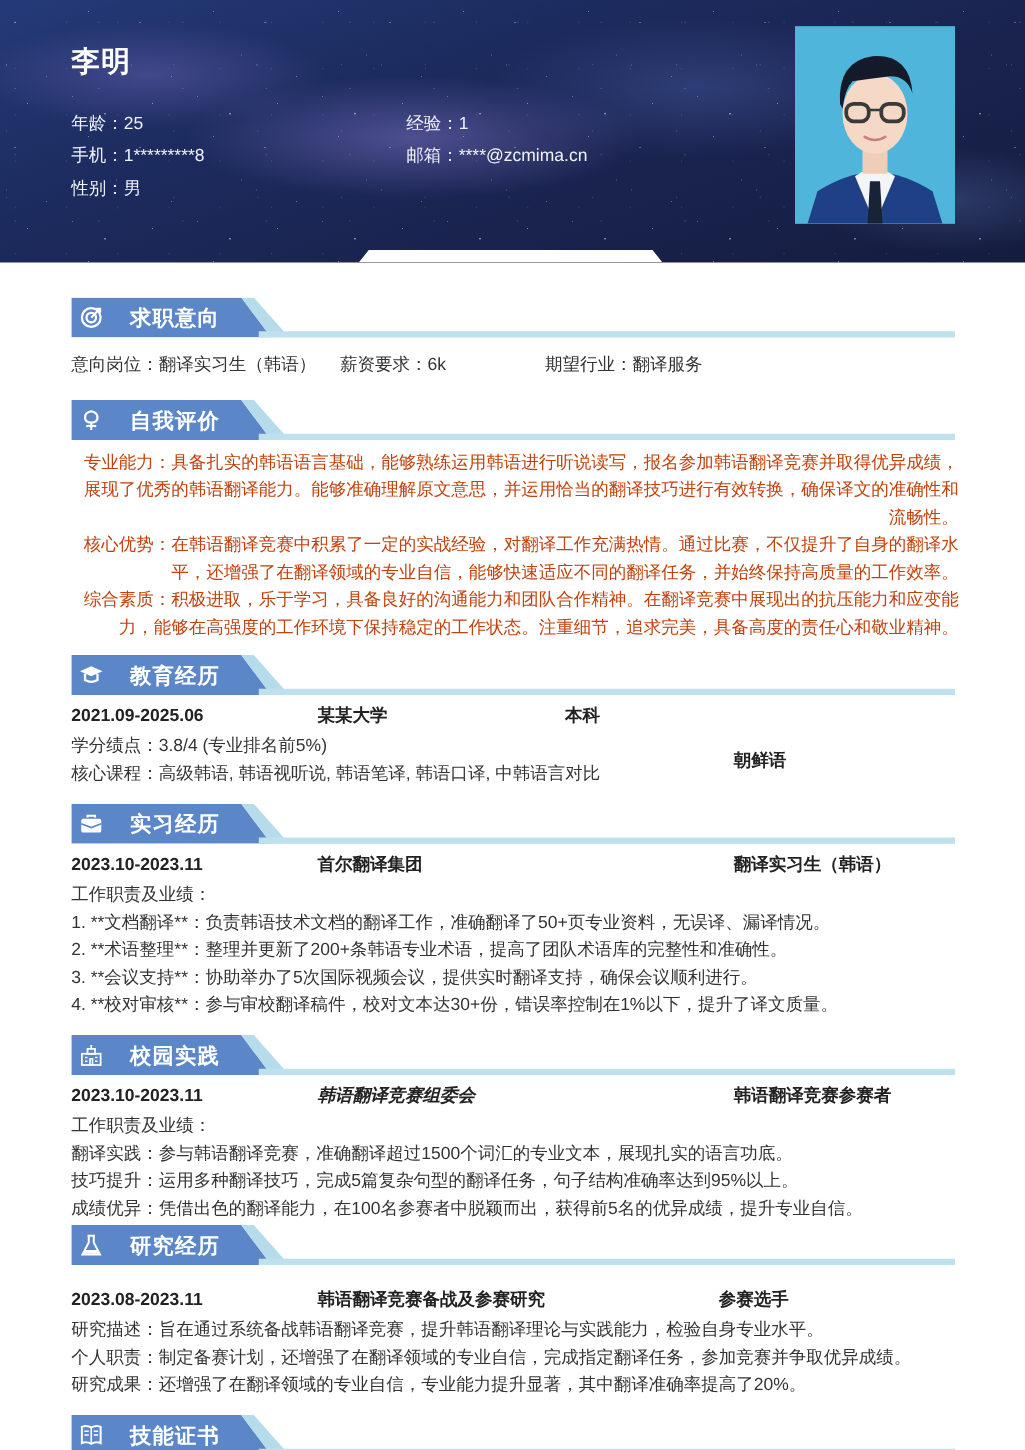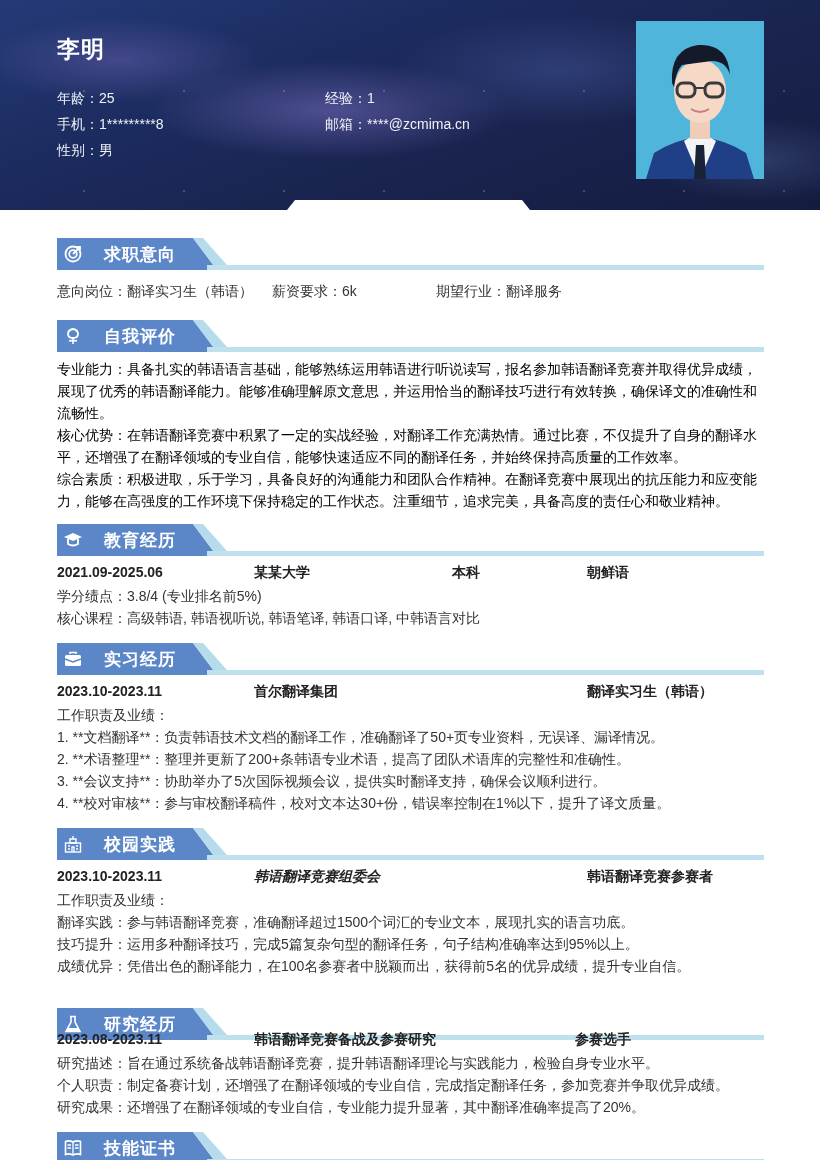--- a/index.html
+++ b/index.html
@@ -69,21 +69,21 @@
     position: absolute; left: 6px; top: 6px; width: 20px; height: 20px;
     display: flex; align-items: center; justify-content: center;
   }
   .sh-title {
     position: absolute; left: 47px; top: 5px; font-size: 17px; font-weight: bold; color: #ffffff;
     letter-spacing: 1px;
   }
 
   
   .line { position: absolute; left: 57px; font-size: 14px; color: #333333; white-space: nowrap; }
-  .para { position: absolute; left: 57px; width: 710px; font-size: 14px; line-height: 22px; color: #000000; }
+  .para { position: absolute; left: 57px; width: 710px; font-size: 14px; line-height: 22px; color: #c2410c; text-align: right; }
   .bold-row { position: absolute; left: 57px; width: 710px; height: 22px; font-size: 14px; font-weight: bold; color: #222222; }
   .bold-row span { position: absolute; top: 0; white-space: nowrap; }
 </style>
 </head>
 <body>
 
 <div class="banner">
   <div class="stars"></div>
   <div class="stars s2"></div>
   <div class="stars s3"></div>
@@ -164,21 +164,21 @@
         <path d="M1 6 L10 2 L19 6 L10 10 Z" fill="#fff"></path>
         <path d="M5 8 V13 Q10 16 15 13 V8" fill="none" stroke="#fff" stroke-width="1.8"></path>
       </svg>
   </span>
   <span class="sh-title">教育经历</span>
 </div>
 <div class="bold-row" style="top:564px;">
   <span style="left:0;">2021.09-2025.06</span>
   <span style="left:197px;">某某大学</span>
   <span style="left:395px;">本科</span>
-  <span style="left:530px;">朝鲜语</span>
+  <span style="left:530px;margin-top:36px;">朝鲜语</span>
 </div>
 <div class="line" style="top:588px;">学分绩点：3.8/4 (专业排名前5%)</div>
 <div class="line" style="top:610px;">核心课程：高级韩语, 韩语视听说, 韩语笔译, 韩语口译, 中韩语言对比</div>
 
 <div class="section-header" style="top:643px;">
   <div class="sh-dark"></div>
   <div class="sh-light"></div>
   <div class="sh-line"></div>
   <span class="sh-icon">
     <svg width="18" height="16" viewBox="0 0 18 16">
@@ -216,21 +216,21 @@
 <div class="bold-row" style="top:868px;">
   <span style="left:0;">2023.10-2023.11</span>
   <span style="left:197px;font-style:italic;">韩语翻译竞赛组委会</span>
   <span style="left:530px;">韩语翻译竞赛参赛者</span>
 </div>
 <div class="line" style="top:892px;">工作职责及业绩：</div>
 <div class="line" style="top:914px;">翻译实践：参与韩语翻译竞赛，准确翻译超过1500个词汇的专业文本，展现扎实的语言功底。</div>
 <div class="line" style="top:936px;">技巧提升：运用多种翻译技巧，完成5篇复杂句型的翻译任务，句子结构准确率达到95%以上。</div>
 <div class="line" style="top:958px;">成绩优异：凭借出色的翻译能力，在100名参赛者中脱颖而出，获得前5名的优异成绩，提升专业自信。</div>
 
-<div class="section-header" style="top:1008px;">
+<div class="section-header" style="top:980px;">
   <div class="sh-dark"></div>
   <div class="sh-light"></div>
   <div class="sh-line"></div>
   <span class="sh-icon">
     <svg width="18" height="18" viewBox="0 0 18 18">
         <path d="M6 1.5 H12 M7 1.5 V7 L2 16.5 H16 L11 7 V1.5" fill="none" stroke="#fff" stroke-width="1.6"></path>
         <path d="M4 13 H14 L15.5 16 H2.5 Z" fill="#fff"></path>
       </svg>
   </span>
   <span class="sh-title">研究经历</span>

